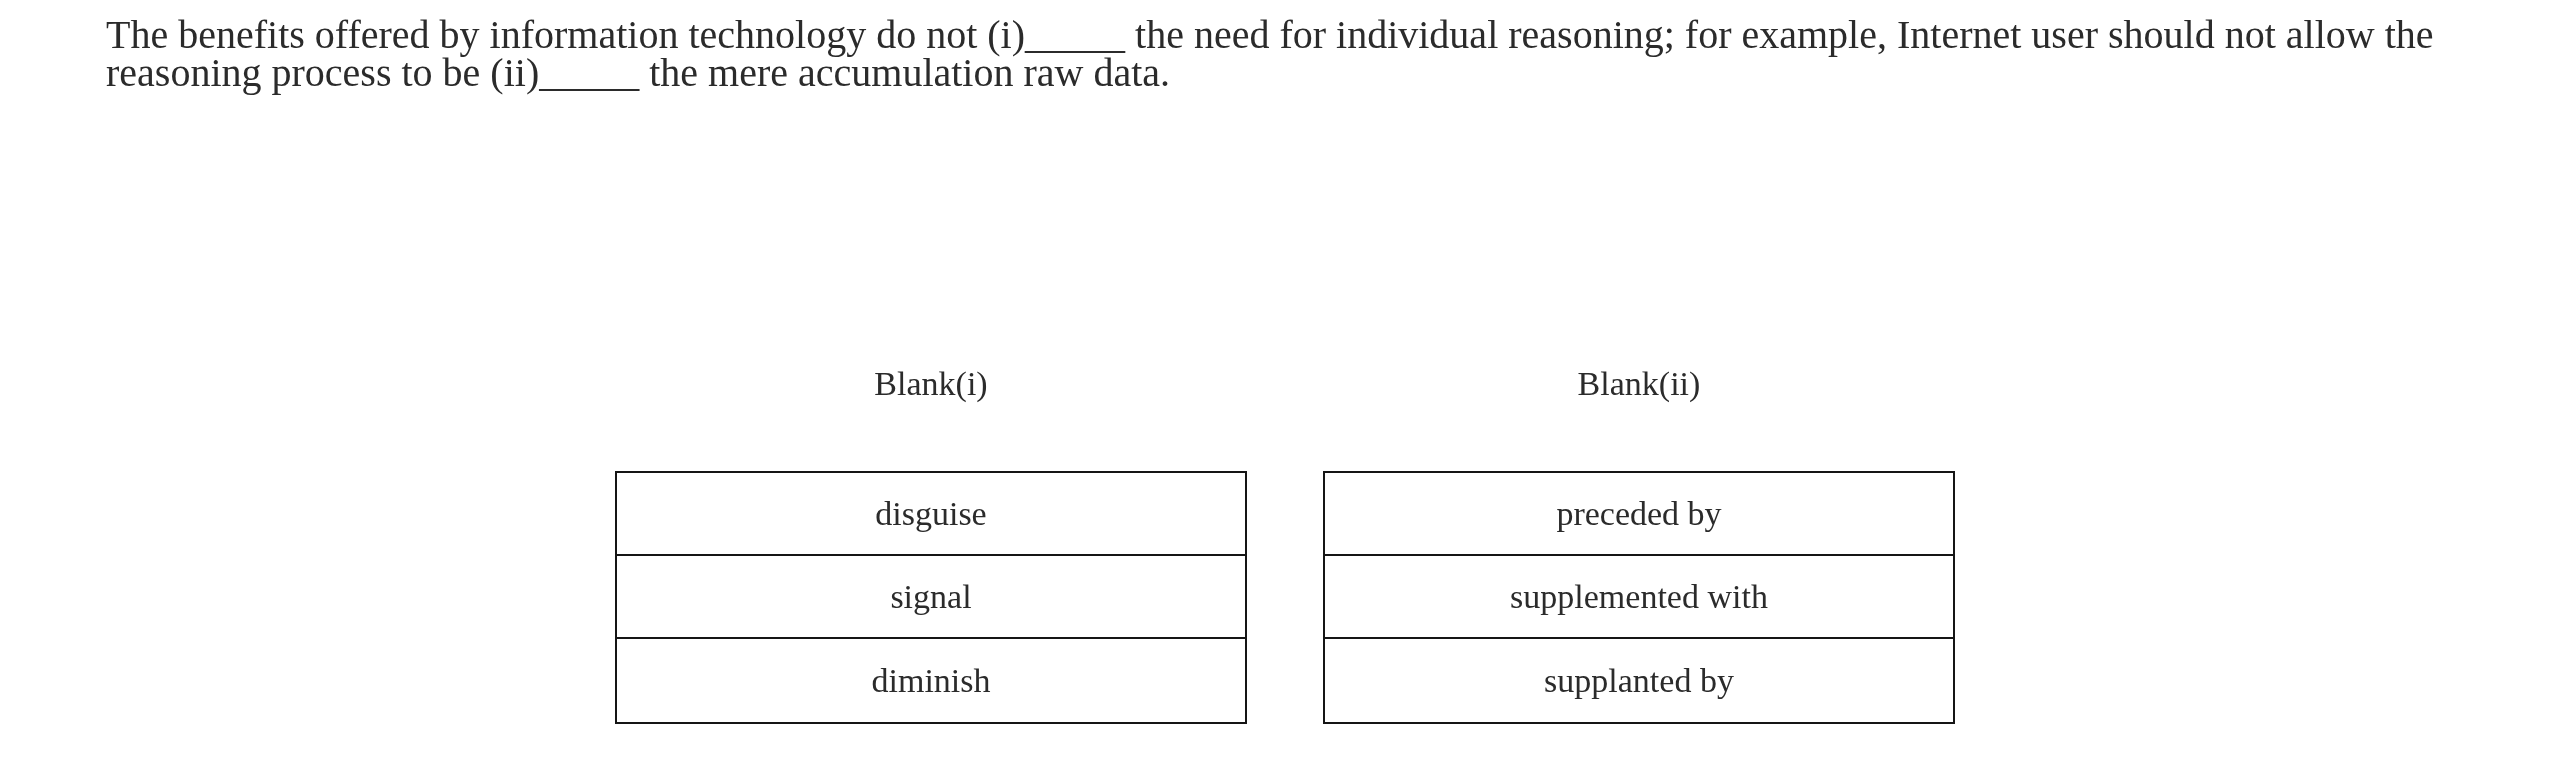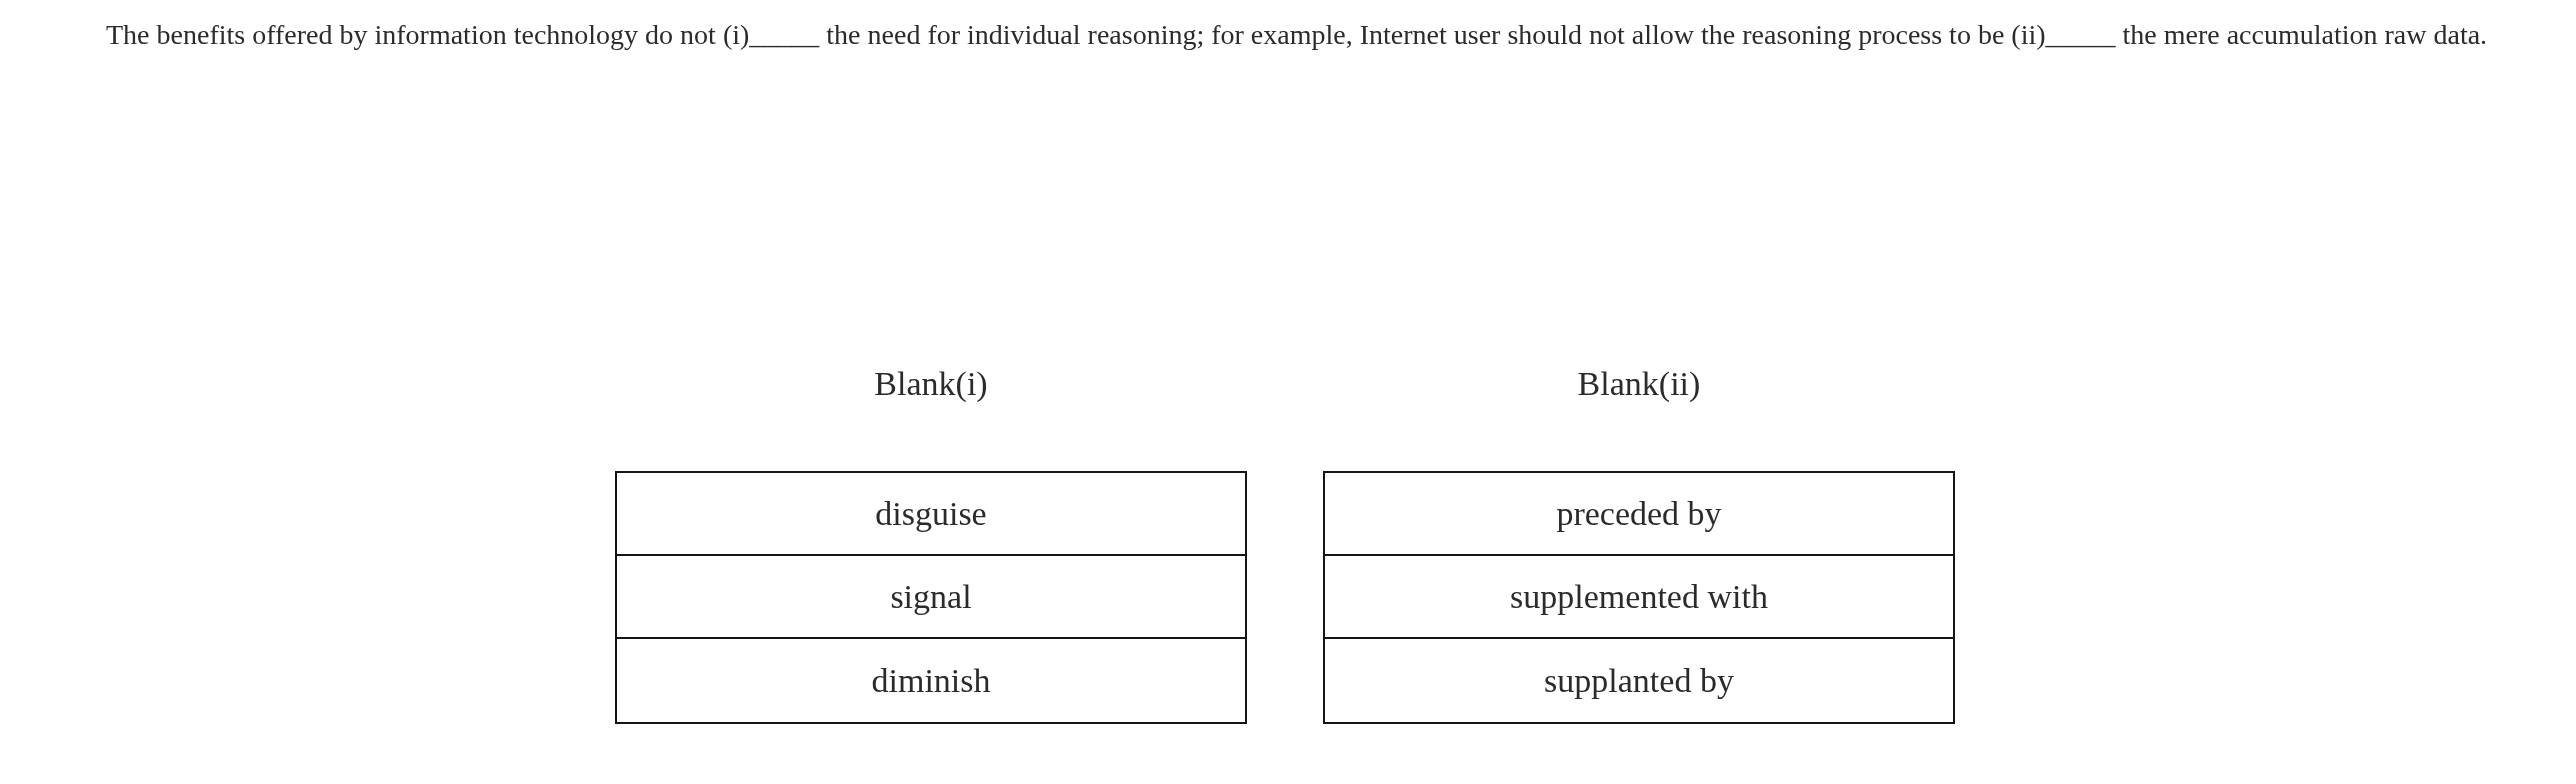--- a/index.html
+++ b/index.html
@@ -16,21 +16,21 @@
     color: #2b2b2b;
     -webkit-font-smoothing: antialiased;
   }
 
   
   .passage {
     position: absolute;
     left: 106px;
     top: 16.3px;
     width: 2410px;
-    font-size: 28px;
+    font-size: 40px;
     line-height: 38px;
     color: #2b2b2b;
     white-space: normal;
   }
   .passage .blank {
     letter-spacing: 0;
     text-decoration: none;
   }
 
   

